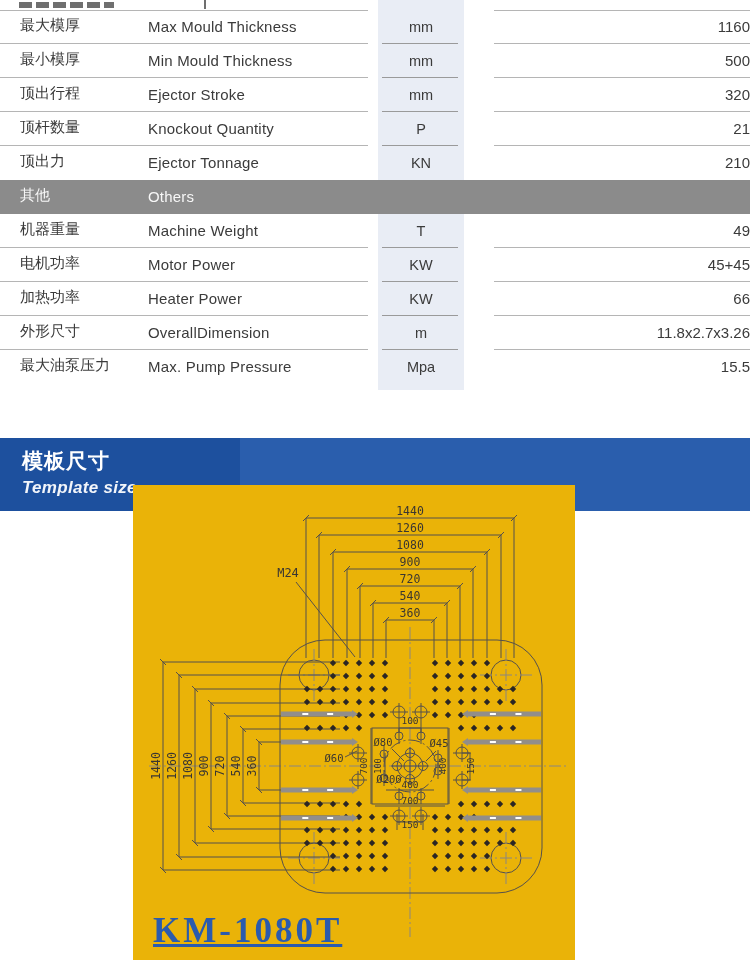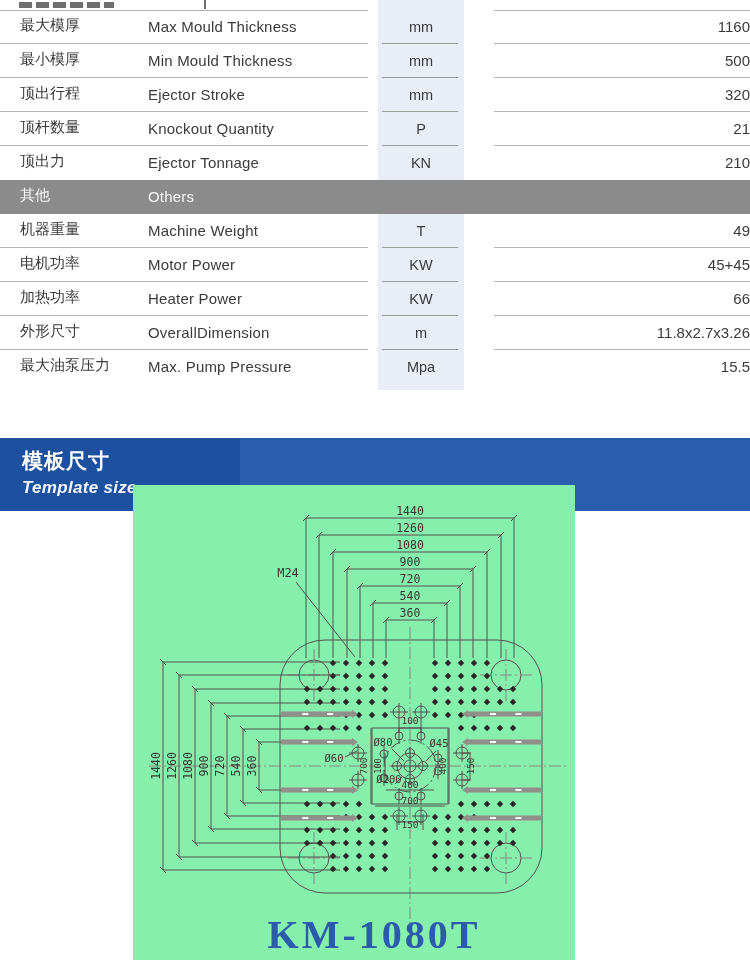--- a/index.html
+++ b/index.html
@@ -24,25 +24,25 @@
   .top-divider.r{left:494px;width:256px;}
   .frag{position:absolute;background:#6f6f6f;}
 
   
   .banner{position:absolute;left:0;top:398px;width:750px;height:73px;
           background:linear-gradient(to right,#1d509e 0,#1d509e 240px,#2a5ead 240px,#2a5ead 100%);margin-top:40px;}
   .banner .t-cn{position:absolute;left:22px;top:9px;font-size:21px;font-weight:bold;color:#ffffff;letter-spacing:1px;}
   .banner .t-en{position:absolute;left:22px;top:40px;font-size:17px;font-weight:bold;color:#f2f5fa;letter-spacing:.3px;font-style:italic;}
 
   
-  .panel{position:absolute;left:133px;top:485px;width:442px;height:475px;background:#86efac;}
+  .panel{position:absolute;left:133px;top:485px;width:442px;height:475px;background:#eab308;}
   .panel svg{position:absolute;left:0;top:0;}
-  .model{position:absolute;left:20px;top:426px;width:442px;text-align:center;
-         font-family:"Liberation Serif",serif;font-weight:bold;font-size:40px;
-         color:#2b5bad;letter-spacing:3px;}
+  .model{position:absolute;left:20px;top:426px;width:442px;text-align:left;
+         font-family:"Liberation Serif",serif;font-weight:bold;font-size:35px;
+         color:#2b5bad;letter-spacing:3px;text-decoration:underline;}
   svg line,svg path.s,svg rect.s,svg circle.s{stroke:#55504c;stroke-width:1;fill:none;}
   svg .cl{stroke:#8a8681;stroke-dasharray:12 3 2 3;}
   svg text{font-family:"DejaVu Sans Mono",monospace;fill:#3a3632;}
 </style>
 </head>
 <body>
 
 <div class="spec-table">
   <div class="unit-col-bg"></div>
 

